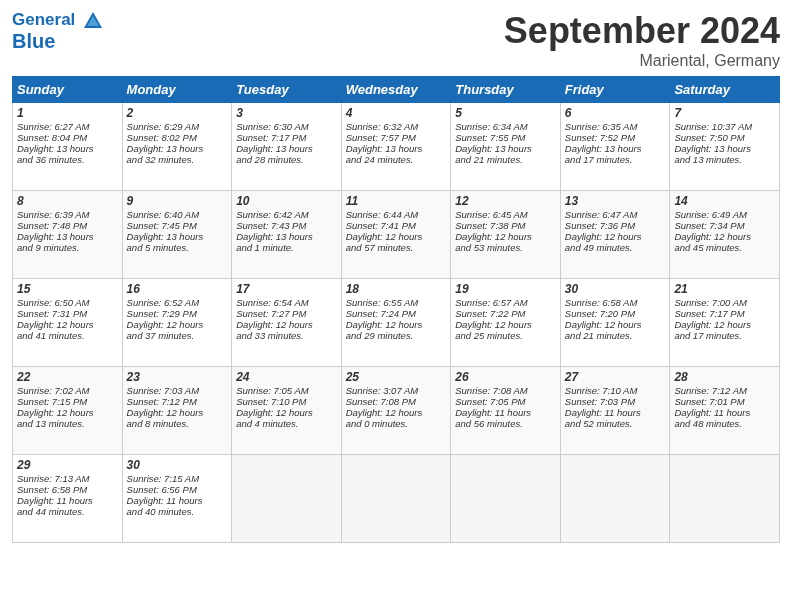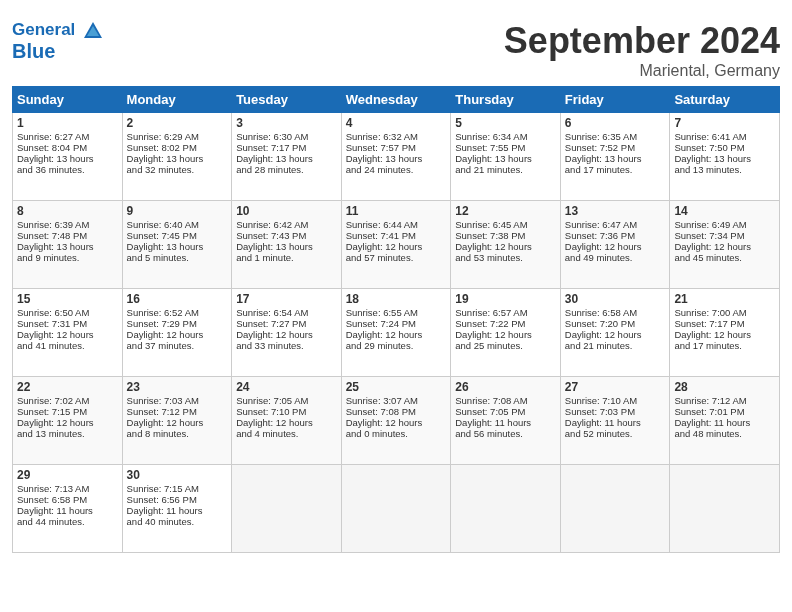--- a/index.html
+++ b/index.html
@@ -5,21 +5,21 @@
     * { margin: 0; padding: 0; box-sizing: border-box; }
     body {
       font-family: Arial, sans-serif;
       background: #fff;
       width: 792px;
       height: 612px;
       overflow: hidden;
     }
     .container {
       width: 792px;
-      padding: 20px 12px;
+      padding: 10px 12px;
     }
     .header-area {
       display: flex;
       justify-content: space-between;
       align-items: flex-start;
       margin-bottom: 6px;
     }
     .logo {
       display: flex;
       align-items: center;
@@ -33,20 +33,21 @@
       color: #333;
     }
     .location {
       font-size: 16px;
       color: #555;
     }
     table {
       width: 100%;
       border-collapse: collapse;
       table-layout: fixed;
+      font-style: italic;
     }
     th {
       background-color: #1a6bb5;
       color: white;
       font-size: 13px;
       font-weight: bold;
       padding: 5px 4px;
       text-align: left;
       border: 1px solid #1a6bb5;
     }
@@ -108,21 +109,21 @@
       </tr>
     </thead>
     <tbody id="calendar-body">
     <tr>
           <td><span class="day-num">1</span><span>Sunrise: 6:27 AM</span><br><span>Sunset: 8:04 PM</span><br><span>Daylight: 13 hours<br>and 36 minutes.</span></td>
           <td><span class="day-num">2</span><span>Sunrise: 6:29 AM</span><br><span>Sunset: 8:02 PM</span><br><span>Daylight: 13 hours<br>and 32 minutes.</span></td>
           <td><span class="day-num">3</span><span>Sunrise: 6:30 AM</span><br><span>Sunset: 7:17 PM</span><br><span>Daylight: 13 hours<br>and 28 minutes.</span></td>
           <td><span class="day-num">4</span><span>Sunrise: 6:32 AM</span><br><span>Sunset: 7:57 PM</span><br><span>Daylight: 13 hours<br>and 24 minutes.</span></td>
           <td><span class="day-num">5</span><span>Sunrise: 6:34 AM</span><br><span>Sunset: 7:55 PM</span><br><span>Daylight: 13 hours<br>and 21 minutes.</span></td>
           <td><span class="day-num">6</span><span>Sunrise: 6:35 AM</span><br><span>Sunset: 7:52 PM</span><br><span>Daylight: 13 hours<br>and 17 minutes.</span></td>
-          <td><span class="day-num">7</span><span>Sunrise: 6:41 AM</span><br><span>Sunset: 7:50 PM</span><br><span>Daylight: 13 hours<br>and 13 minutes.</span></td>
+          <td><span class="day-num">7</span><span>Sunrise: 10:37 AM</span><br><span>Sunset: 7:50 PM</span><br><span>Daylight: 13 hours<br>and 13 minutes.</span></td>
         </tr>
         <tr class="row-alt">
           <td><span class="day-num">8</span><span>Sunrise: 6:39 AM</span><br><span>Sunset: 7:48 PM</span><br><span>Daylight: 13 hours<br>and 9 minutes.</span></td>
           <td><span class="day-num">9</span><span>Sunrise: 6:40 AM</span><br><span>Sunset: 7:45 PM</span><br><span>Daylight: 13 hours<br>and 5 minutes.</span></td>
           <td><span class="day-num">10</span><span>Sunrise: 6:42 AM</span><br><span>Sunset: 7:43 PM</span><br><span>Daylight: 13 hours<br>and 1 minute.</span></td>
           <td><span class="day-num">11</span><span>Sunrise: 6:44 AM</span><br><span>Sunset: 7:41 PM</span><br><span>Daylight: 12 hours<br>and 57 minutes.</span></td>
           <td><span class="day-num">12</span><span>Sunrise: 6:45 AM</span><br><span>Sunset: 7:38 PM</span><br><span>Daylight: 12 hours<br>and 53 minutes.</span></td>
           <td><span class="day-num">13</span><span>Sunrise: 6:47 AM</span><br><span>Sunset: 7:36 PM</span><br><span>Daylight: 12 hours<br>and 49 minutes.</span></td>
           <td><span class="day-num">14</span><span>Sunrise: 6:49 AM</span><br><span>Sunset: 7:34 PM</span><br><span>Daylight: 12 hours<br>and 45 minutes.</span></td>
         </tr>

